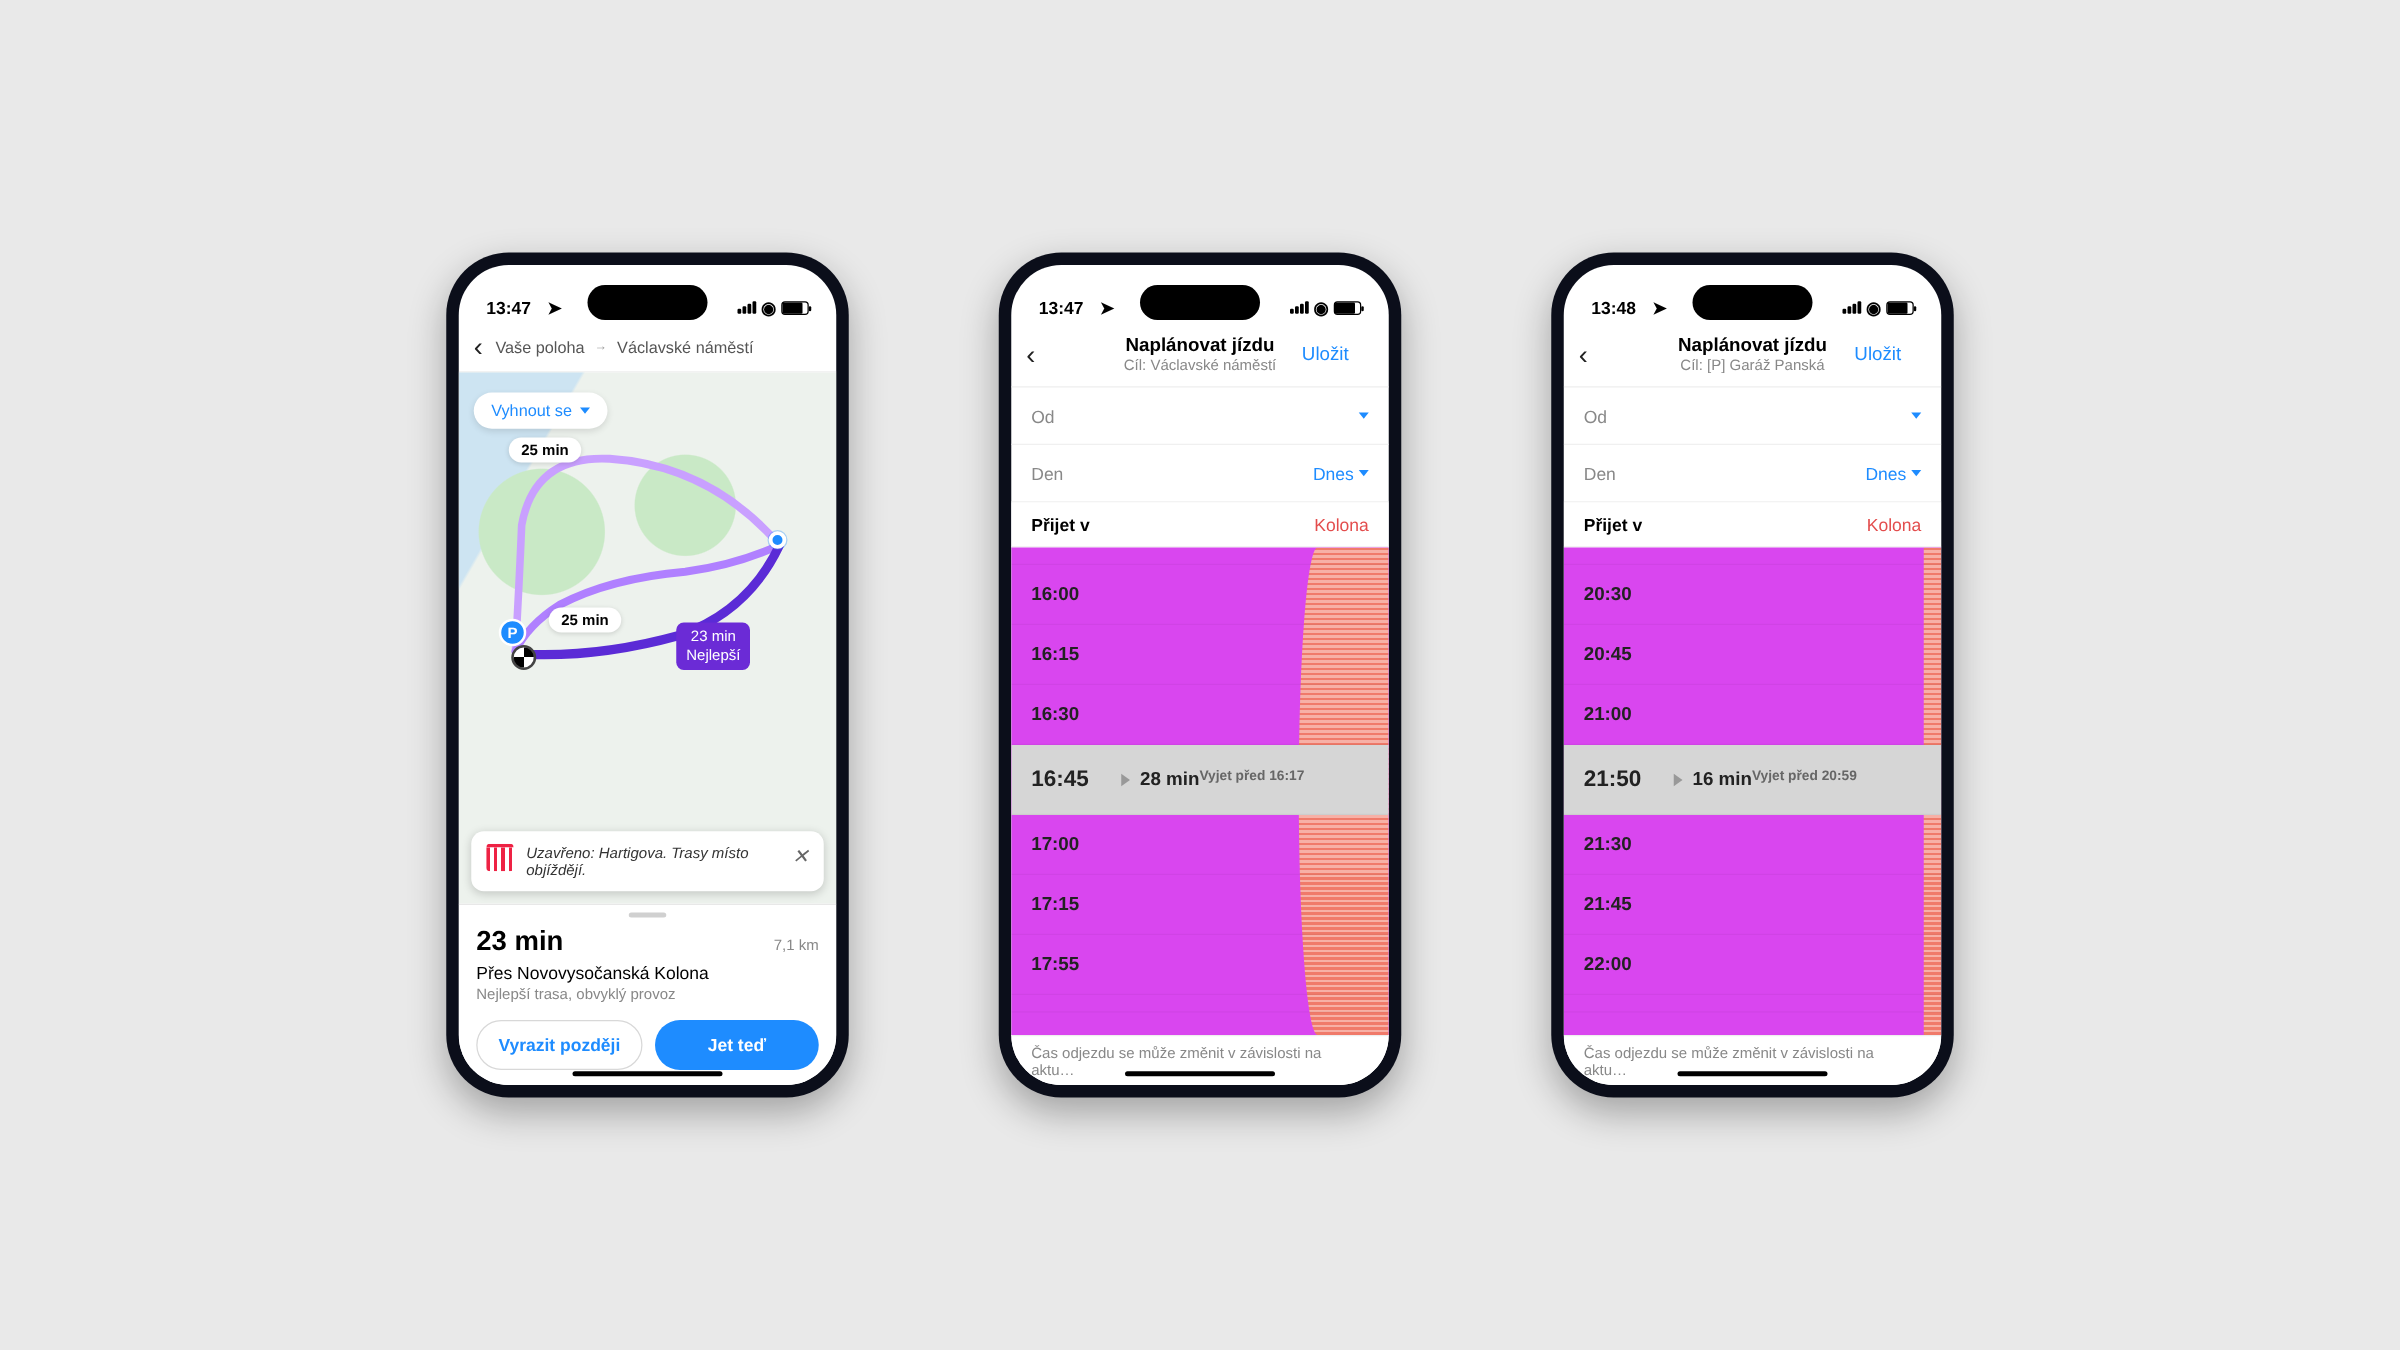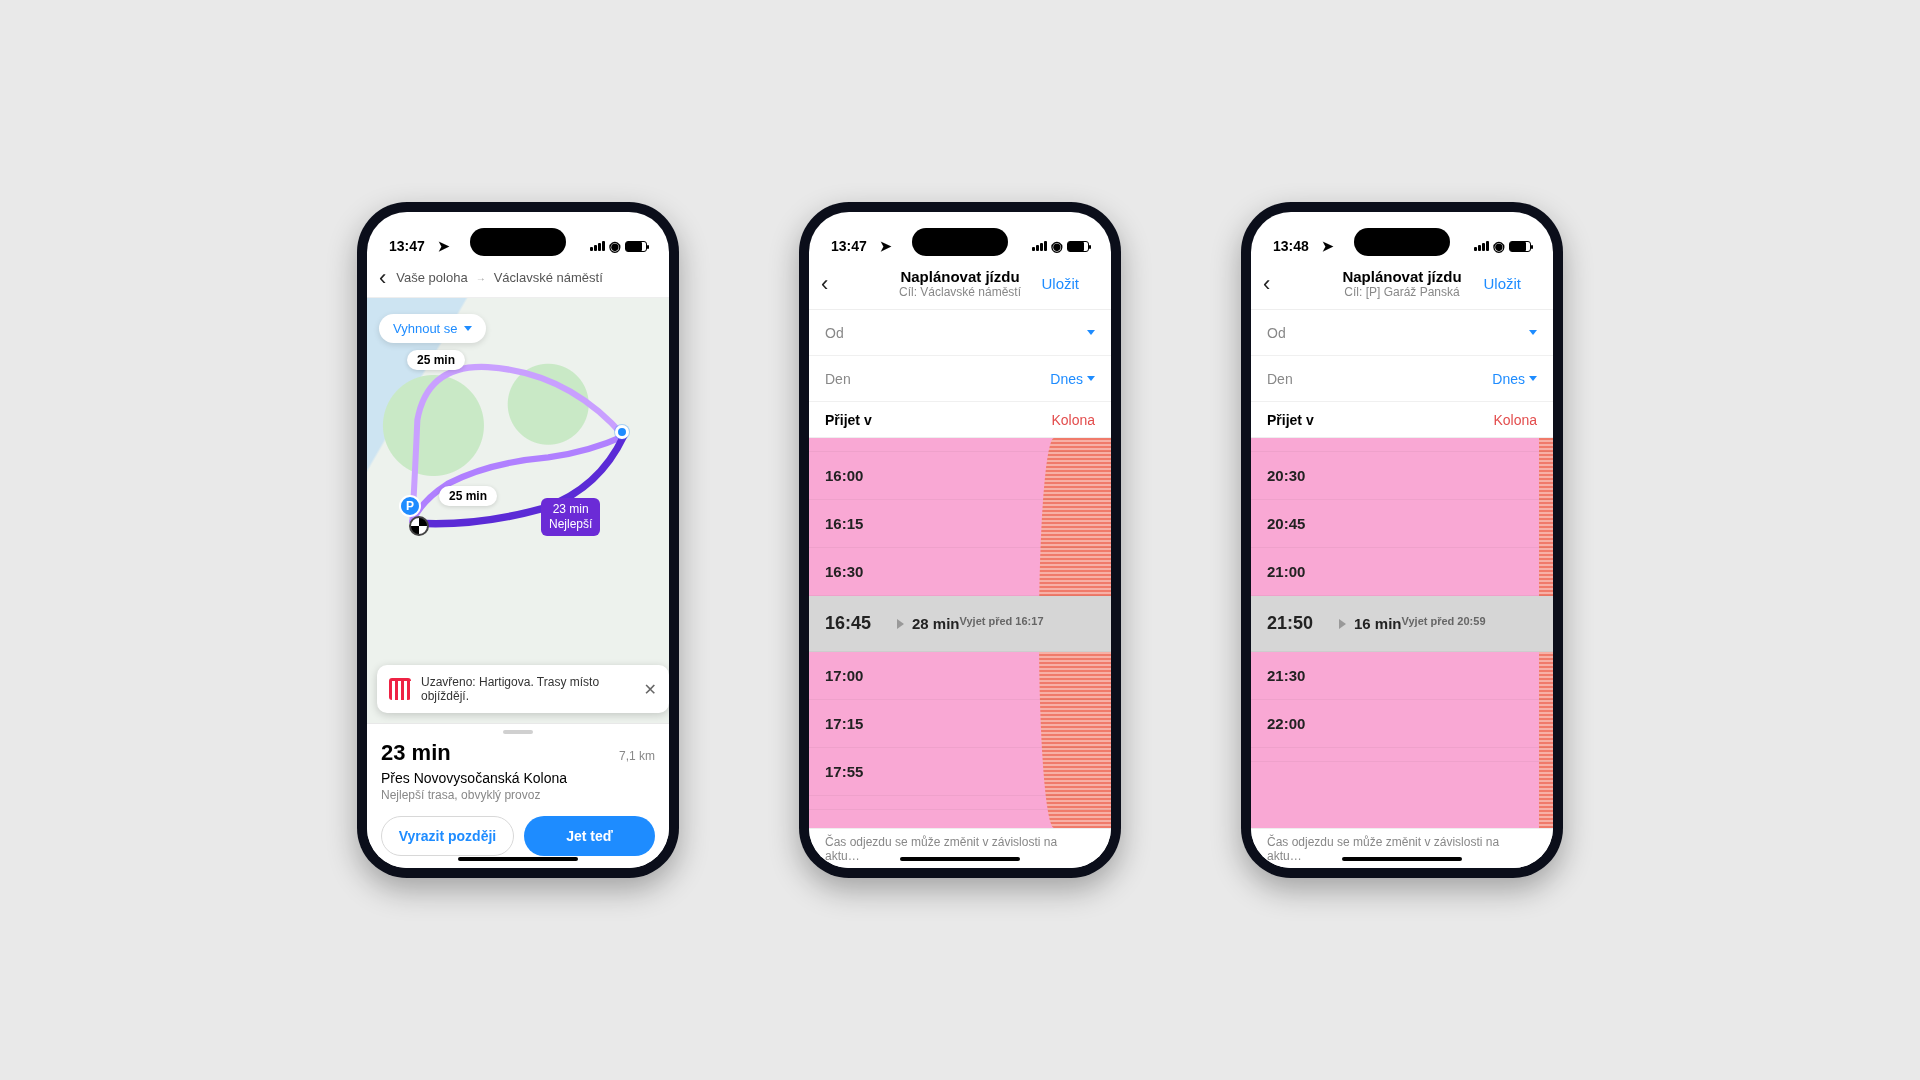--- a/index.html
+++ b/index.html
@@ -71,21 +71,21 @@
 
   .list-hdr {
     height:36px; display:flex; align-items:center; justify-content:space-between;
     padding:0 16px; border-bottom:1px solid #eee; font-size:14px; background:#fff;
   }
   .list-hdr .l { font-weight:600; }
   .list-hdr .r { color:#e34d4d; }
 
   .times {
     flex:1; position:relative; overflow:hidden;
-    background:#f9a8d4;
+    background:#d946ef;
   }
   .trow {
     height:48px; display:flex; align-items:center; padding-left:16px;
     font-size:15px; font-weight:600; color:#222; border-bottom:1px solid rgba(0,0,0,0.04);
     position:relative;
   }
   .trow.cut { height:14px; }
   .trow.sel {
     background:#d6d6d6; height:56px;
   }
@@ -146,23 +146,23 @@
     border-radius:50%; border:2px solid #444;
   }
   .pin-loc {
     position:absolute; width:14px; height:14px; background:#1e8cff; border-radius:50%;
     border:3px solid #fff; box-shadow:0 0 0 1px #1e8cff55;
   }
   .route {
     position:absolute; inset:0; pointer-events:none;
   }
   .alert {
-    position:absolute; bottom:10px; left:10px; right:0;
+    position:absolute; bottom:10px; left:10px; right:10px;
     background:#fff; border-radius:10px; padding:10px 12px;
-    box-shadow:0 2px 8px rgba(0,0,0,0.18); display:flex; align-items:center;
+    box-shadow:0 2px 8px rgba(0,0,0,0.18); display:flex; font-style:italic;
   }
   .alert .ic {
     width:22px; height:22px; margin-right:10px; flex-shrink:0;
     background:repeating-linear-gradient(90deg,#e24 0 3px,#fff 3px 6px);
     border-radius:3px; border-top:3px solid #e24;
   }
   .alert .txt { font-size:12px; color:#333; flex:1; }
   .alert .x { font-size:16px; color:#666; cursor:pointer; }
   .sheet {
     background:#fff; border-top:1px solid #e8e8e8;
@@ -400,20 +400,23 @@
         <span class="tri"></span>
         <span class="dur">
           <span class="d1">16 min</span>
           <span class="d2">Vyjet před 20:59</span>
         </span>
       </div>
       <div class="trow">
           <span>21:30</span>
         </div>
       <div class="trow">
+          <span>21:45</span>
+        </div>
+      <div class="trow">
           <span>22:00</span>
         </div>
       <div class="trow cut"></div>
     </div>
     <div class="ftr">Čas odjezdu se může změnit v závislosti na aktu…</div>
     <div class="homebar"></div>
   </div>
 </div>
 
 </body></html>

